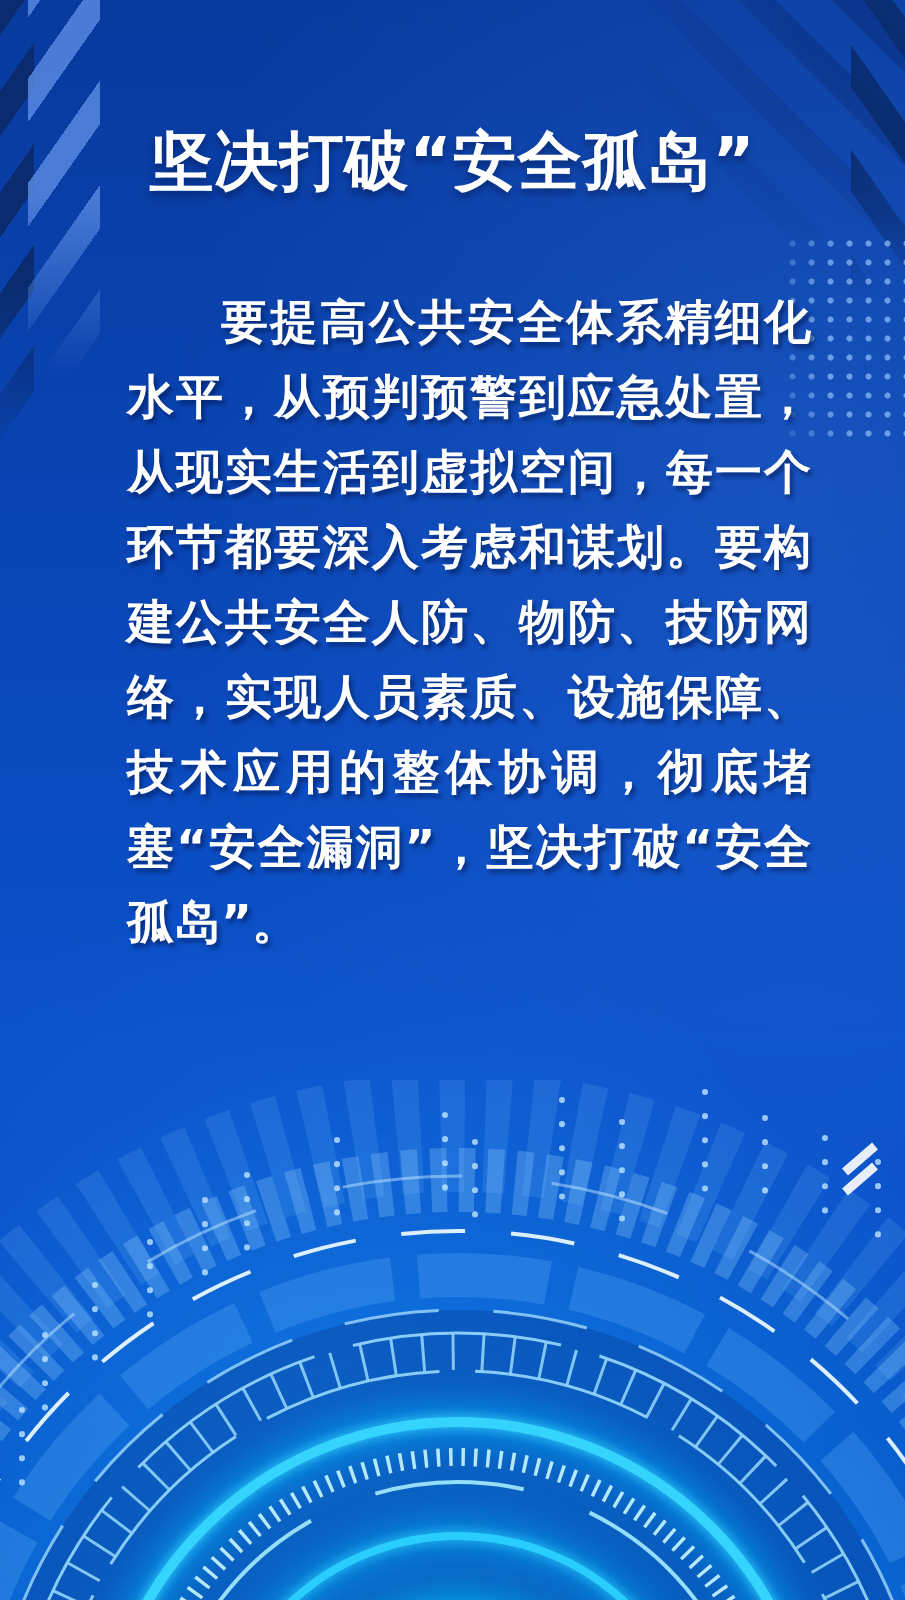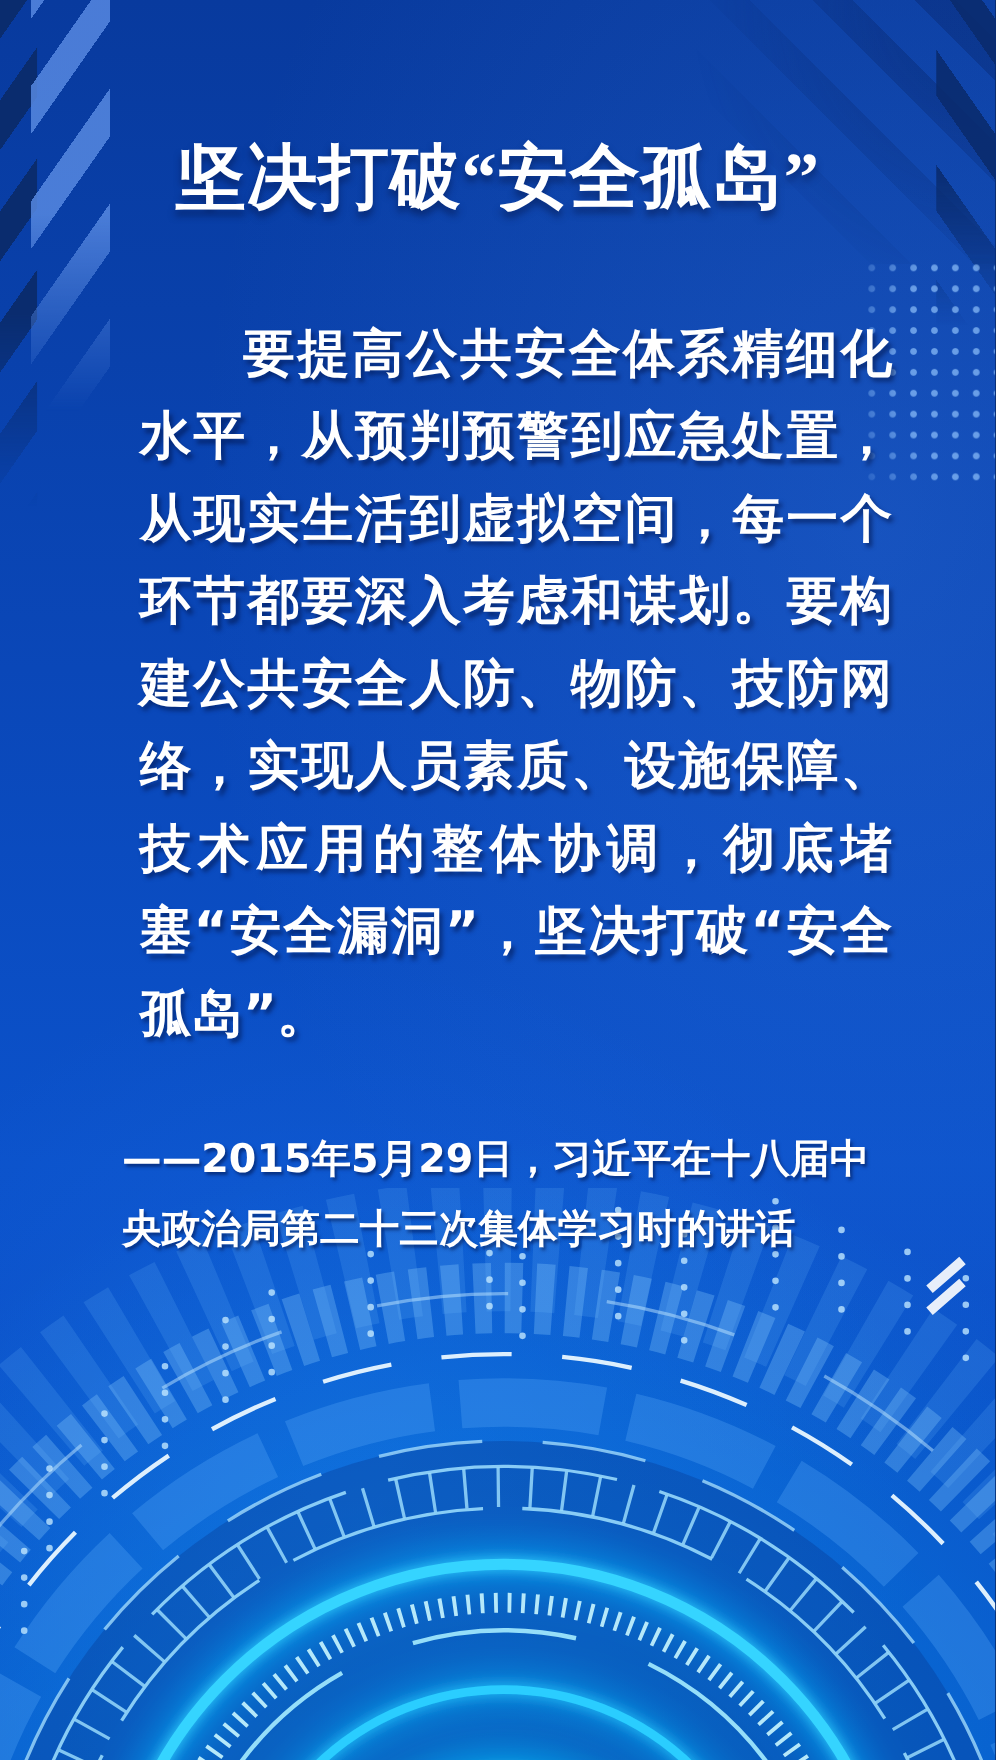--- a/index.html
+++ b/index.html
@@ -48,21 +48,20 @@
     opacity:.85;
     -webkit-mask-image:radial-gradient(130% 110% at 100% 45%, #000 55%, transparent 98%);
     mask-image:radial-gradient(130% 110% at 100% 45%, #000 55%, transparent 98%);
   }
   
   .title{
     position:absolute;top:118px;left:0;width:905px;margin:0;
     text-align:center;color:#fff;
     font-size:64px;font-weight:900;letter-spacing:1px;
     text-shadow:0 5px 7px rgba(3,20,70,.5);
-    font-family:Liberation Serif, serif;
   }
   .quote{
     position:absolute;top:268px;left:111px;width:684px;margin:16px;
     color:#fff;font-size:47px;font-weight:800;line-height:75px;
     text-align:justify;text-indent:94px;
     text-shadow:3px 4px 4px rgba(2,18,70,.55);
   }
   .attribution{
     position:absolute;top:1022px;left:111px;width:700px;
     color:#fff;font-size:36px;font-weight:700;line-height:64px;
@@ -144,18 +143,14 @@
       <line x1="22" y1="330" x2="22" y2="414"></line>
     </g>
 
     <path d="M845 112 l30 -26 m-30 6 l30 -26" fill="none" stroke="#ffffff" stroke-width="9" opacity="0.9"></path>
   </svg>
 
   <h1 class="title">坚决打破“安全孤岛”</h1>
 
   <p class="quote">要提高公共安全体系精细化水平，从预判预警到应急处置，从现实生活到虚拟空间，每一个环节都要深入考虑和谋划。要构建公共安全人防、物防、技防网络，实现人员素质、设施保障、技术应用的整体协调，彻底堵塞“安全漏洞”，坚决打破“安全孤岛”。</p>
 
-  <div class="attribution">
-    <span>——2015年5月29日，习近平在十八届中</span>
-    <span>央政治局第二十三次集体学习时的讲话</span>
-  </div>
 
 </div>
 
 </body></html>

